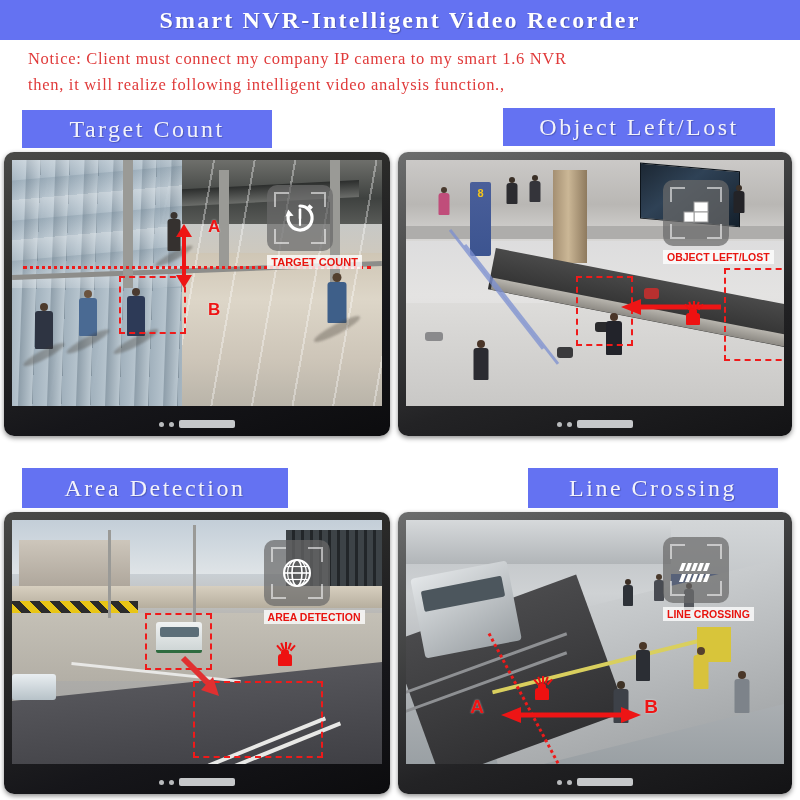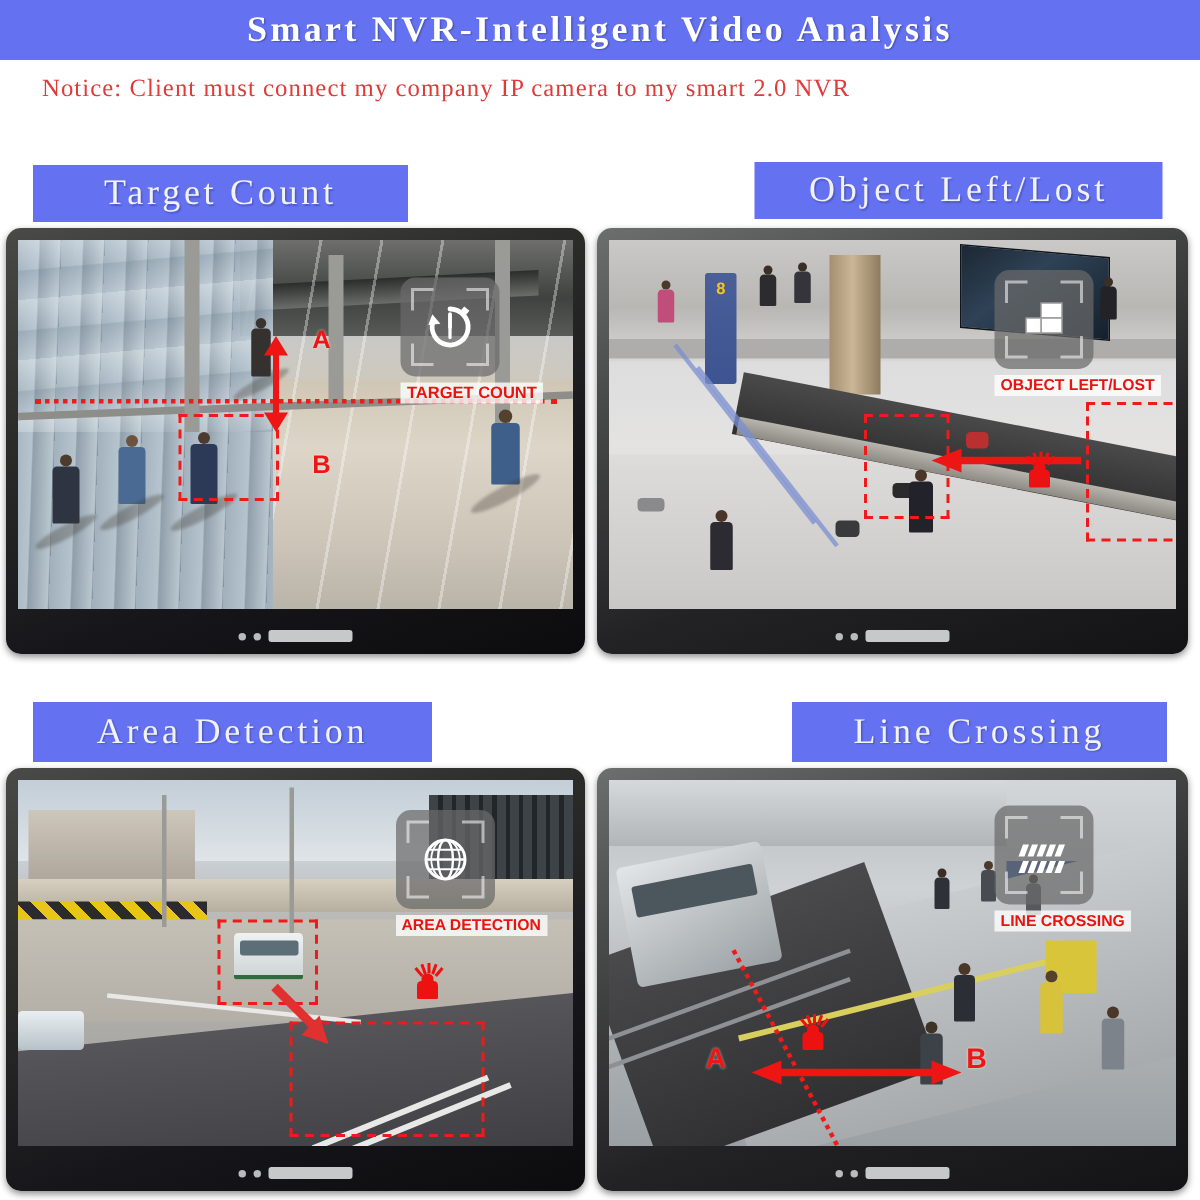--- a/index.html
+++ b/index.html
@@ -216,25 +216,26 @@
   .nvr .leds{position:absolute;right:16px;top:23px;display:flex;gap:13px;}
   .nvr .led{width:3px;height:3px;border-radius:50%;background:#8a8a8a;}
   .nvr .led.red{background:#c7423a;}
 </style>
 </head>
 <body>
 
 <div class="page">
 
   <div class="titlebar">
-    <div class="t">Smart NVR-Intelligent Video Analysis</div>
+    <div class="t">Smart NVR-Intelligent Video Recorder</div>
   </div>
 
   <div class="notice">
-    <div>Notice: Client must connect my company IP camera to my smart 2.0 NVR</div>
+    <div>Notice: Client must connect my company IP camera to my smart 1.6 NVR</div>
+    <div>then, it will realize following intelligent video analysis function.,</div>
   </div>
 
   <div class="chip chip-tc">Target Count</div>
   <div class="chip chip-ol">Object Left/Lost</div>
   <div class="chip chip-ad">Area Detection</div>
   <div class="chip chip-lc">Line Crossing</div>
 
   <div class="monitor m-tl">
     <div class="bezel"></div>
     <div class="screen">

